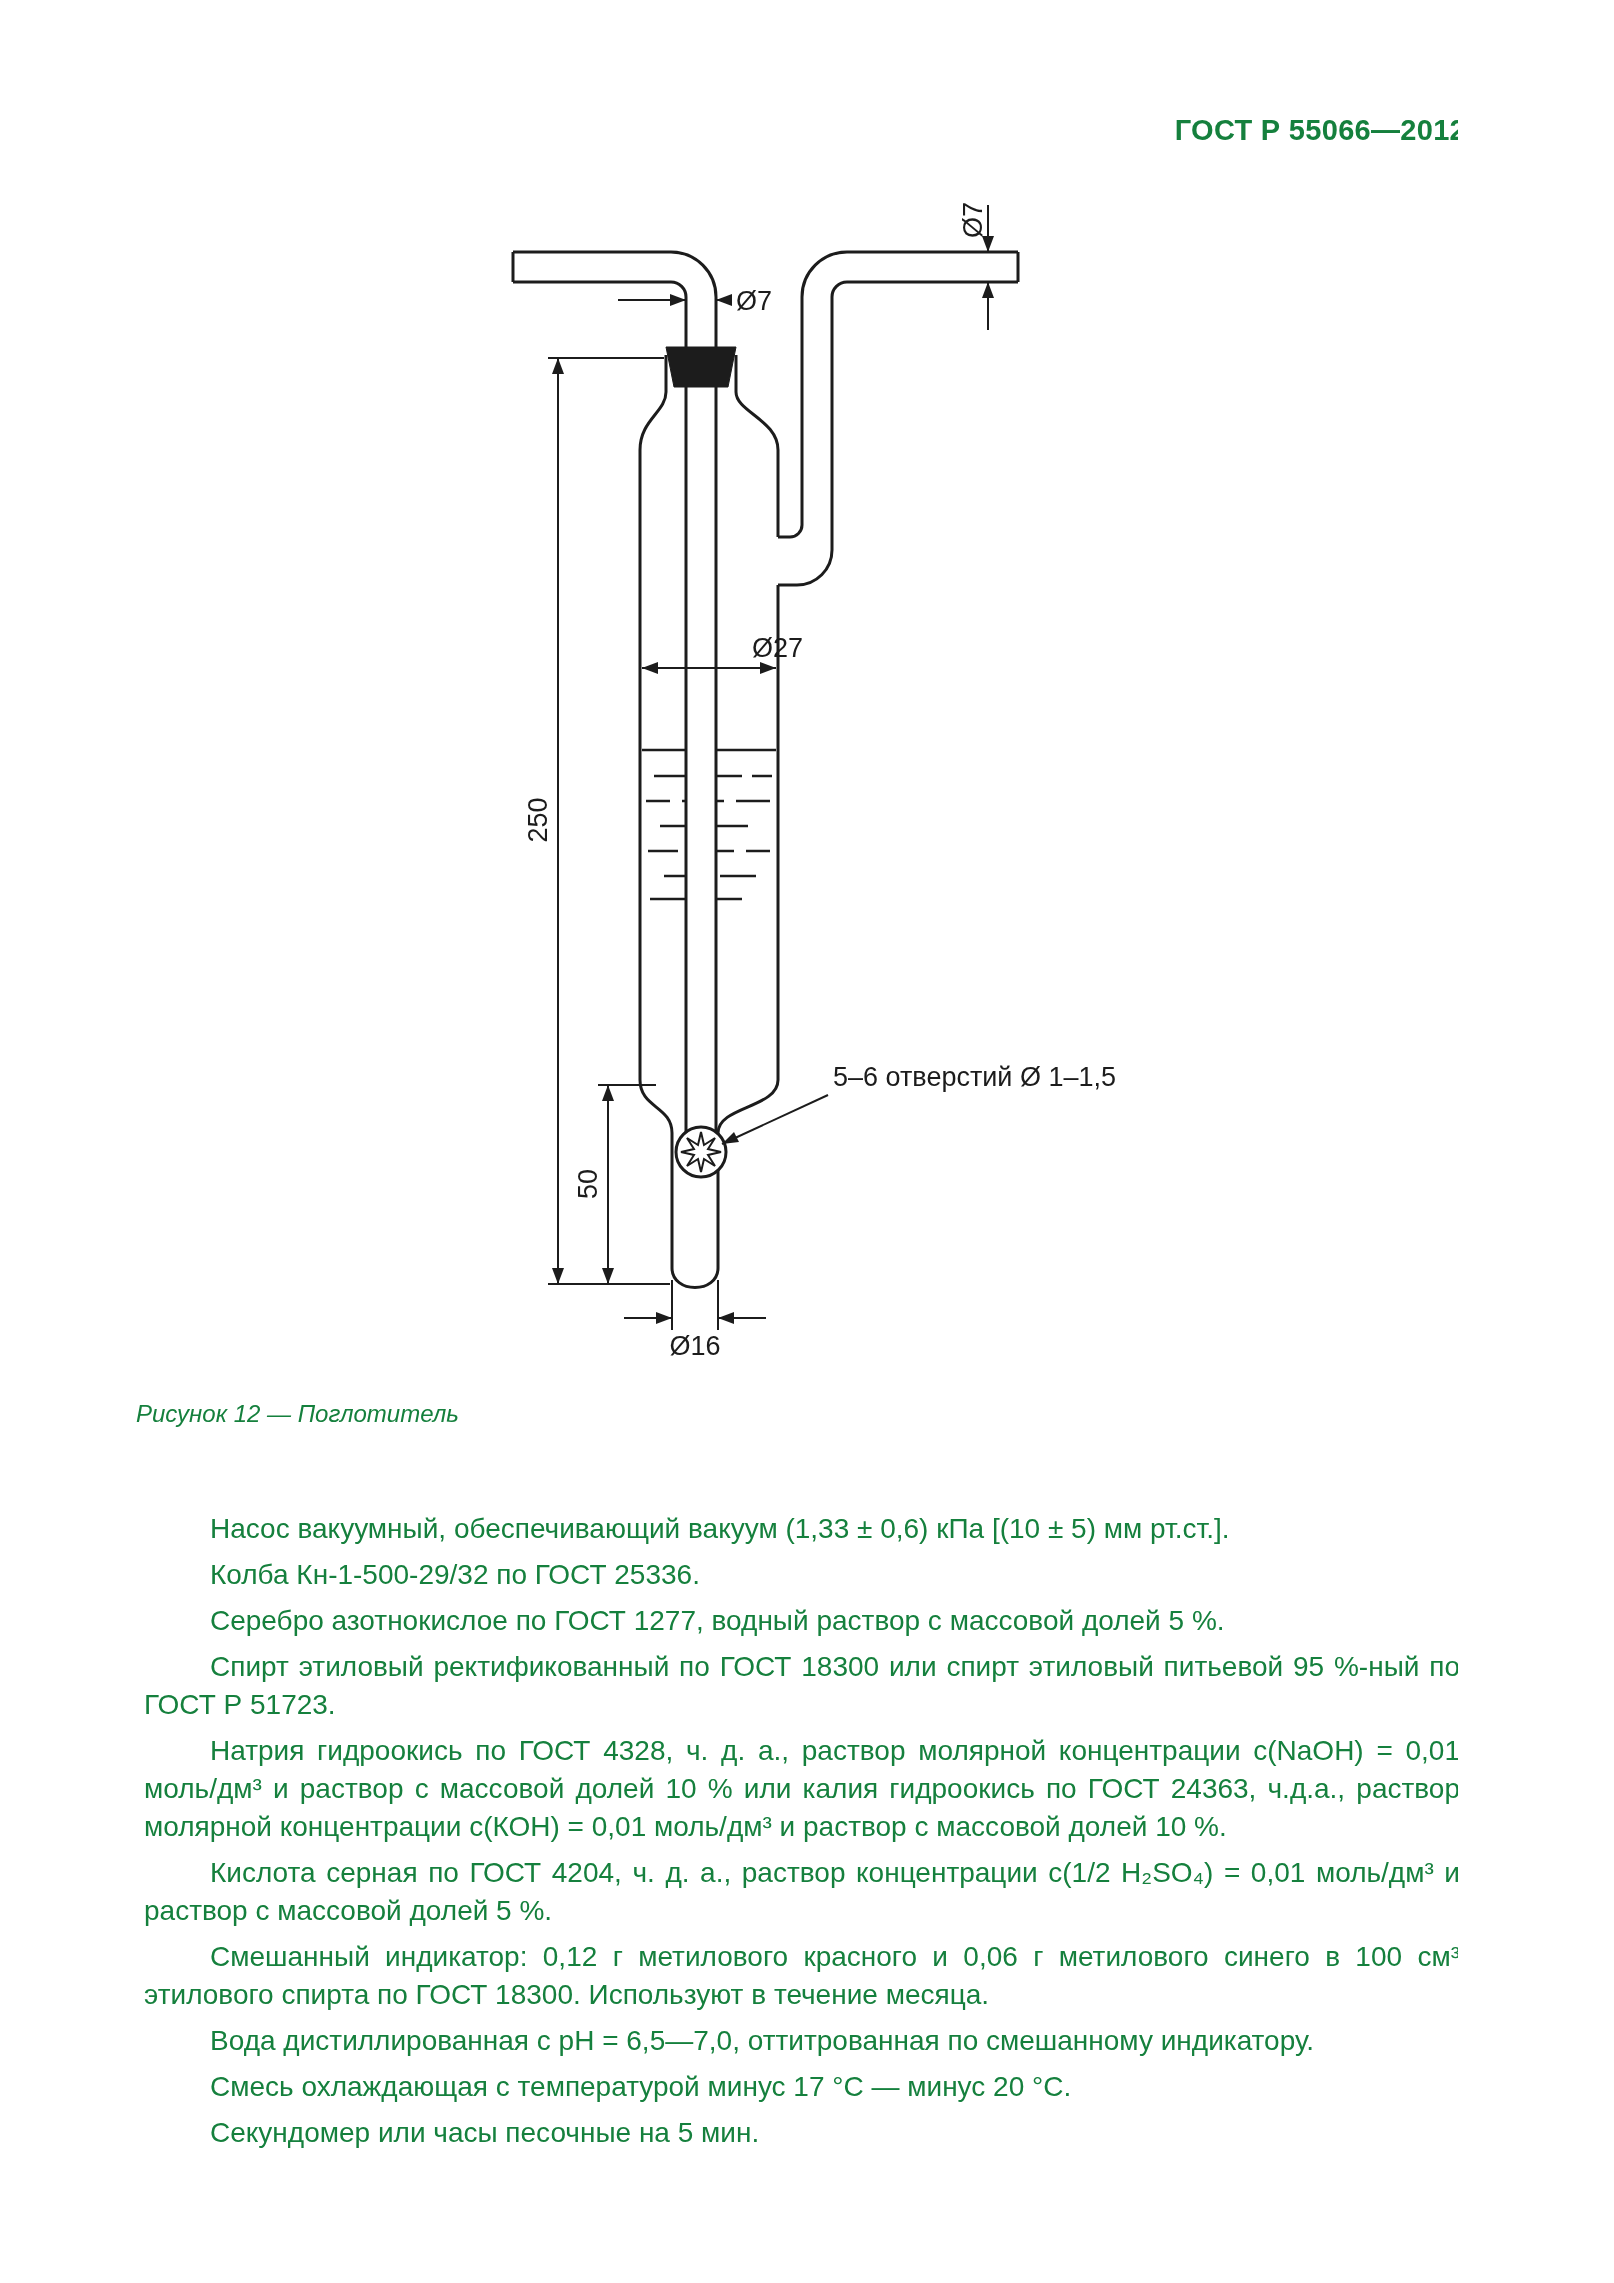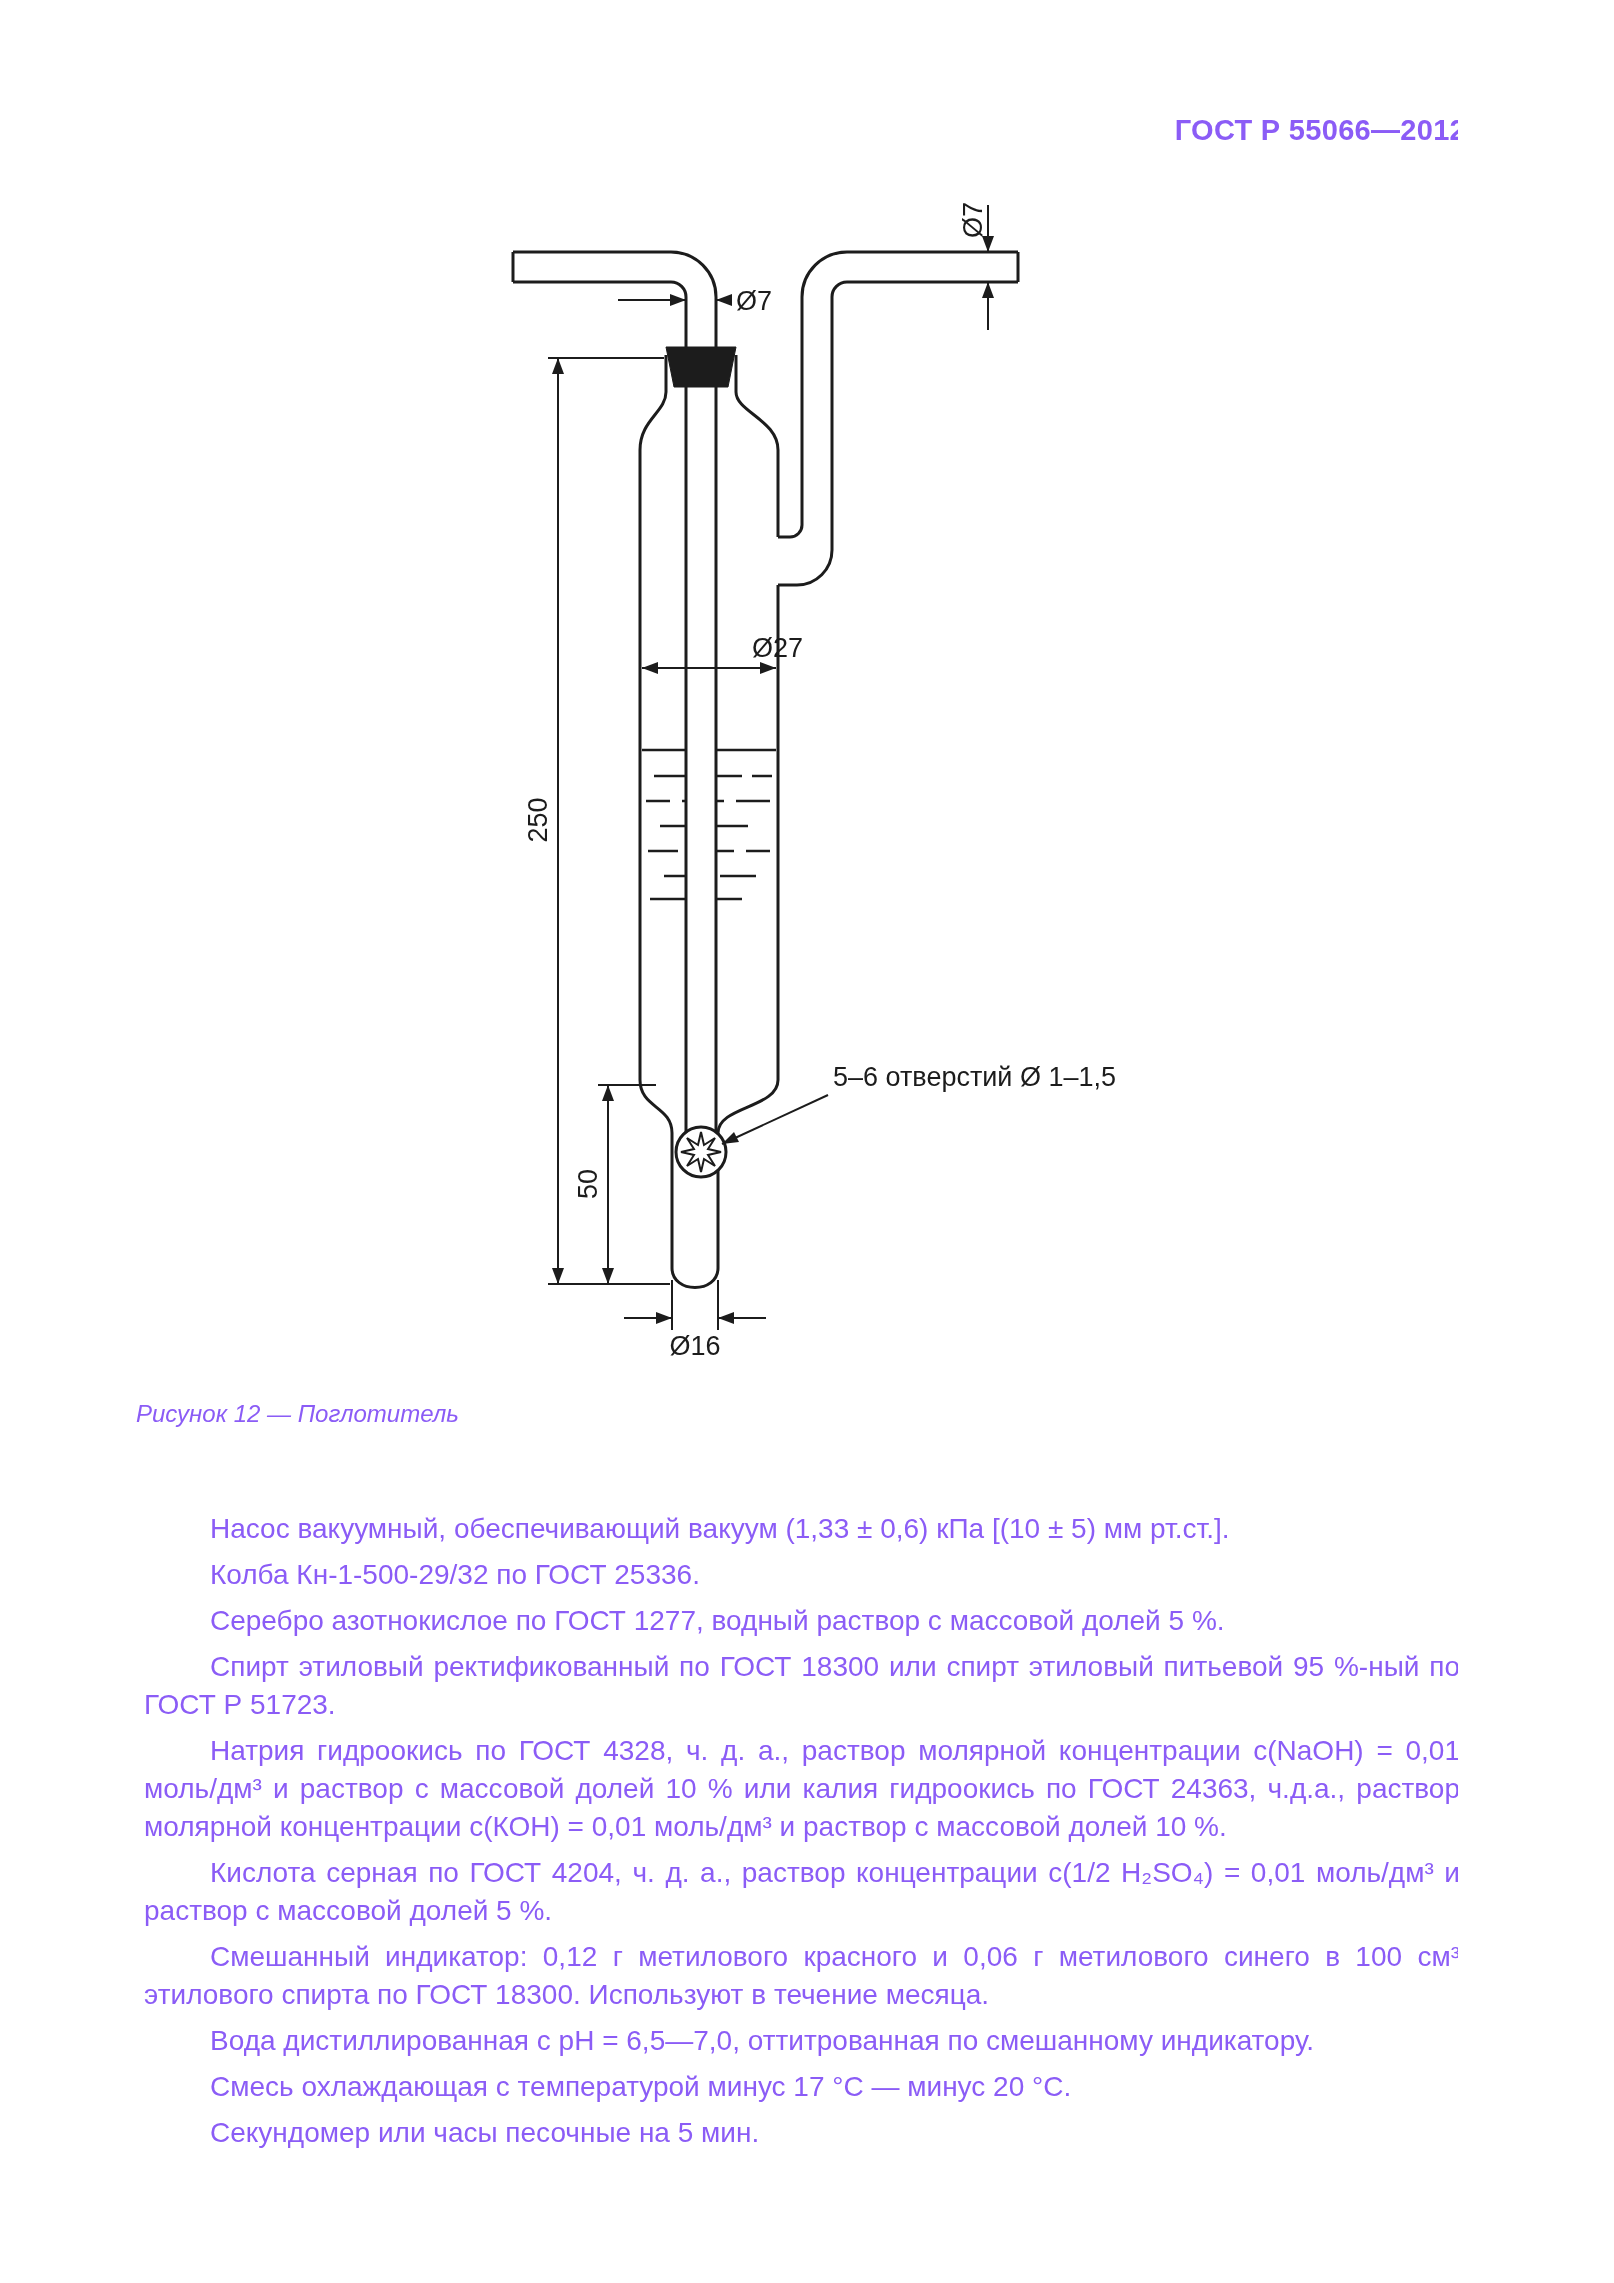--- a/index.html
+++ b/index.html
@@ -2,21 +2,21 @@
 <html><head>
 <meta charset="utf-8">
 <style>
   html, body { margin: 0; padding: 0; background: #ffffff; }
   .page {
     position: relative;
     width: 1458px;
     height: 2283px;
     background: #ffffff;
     font-family: "Liberation Sans", sans-serif;
-    color: #8b5cf6;
+    color: #15803d;
     overflow: hidden;
   }
   .doc-header {
     position: absolute;
     top: 114px;
     left: 136px;
     width: 1330px;
     text-align: right;
     font-size: 29px;
     font-weight: bold;

